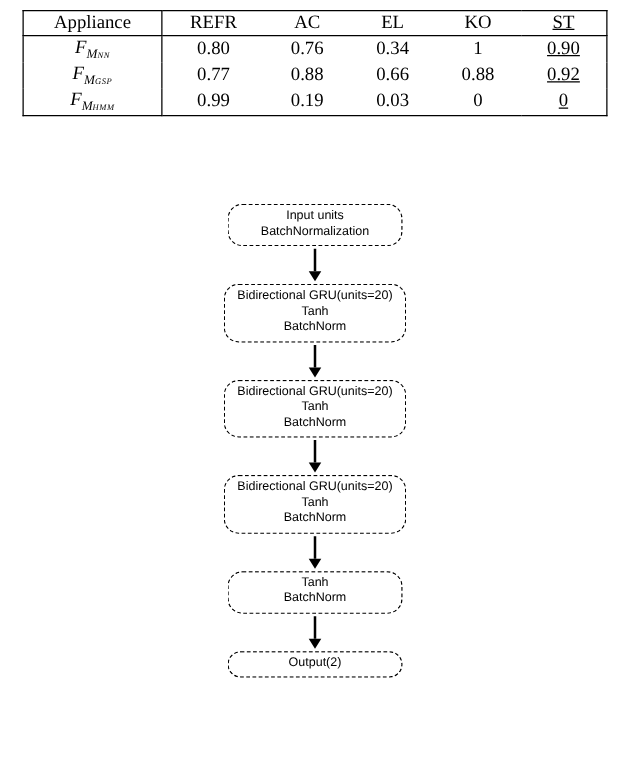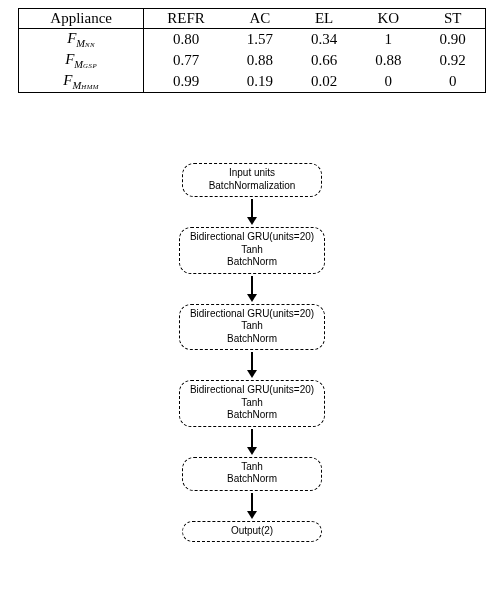--- a/index.html
+++ b/index.html
@@ -18,41 +18,41 @@
     box-sizing: border-box;
   }
 
   
   table.scores {
     border-collapse: collapse;
     width: 100%;
     font-size: 15px;
   }
   table.scores th, table.scores td {
-    padding: 1px 6px;
+    padding: 1px 16px;
     text-align: center;
     font-weight: normal;
   }
   table.scores th.rowhdr,
   table.scores td.rowhdr {
     text-align: center;
     white-space: nowrap;
     font-style: italic;
   }
   table.scores tr.hdr th {
     border-top: 1px solid #000;
     border-bottom: 1px solid #000;
     font-style: normal;
   }
   table.scores tr.hdr th:first-child { border-right: 1px solid #000; font-style: normal;}
   table.scores td:first-child { border-right: 1px solid #000; }
   table.scores th:first-child { border-left: 1px solid #000; }
   table.scores td:first-child { border-left: 1px solid #000; }
   table.scores th:last-child,
-  table.scores td:last-child { border-right: 1px solid #000; }
+  table.scores td:last-child { border-right: 1px solid #000; text-decoration: underline; }
   table.scores tr:last-child td { border-bottom: 1px solid #000; }
   .sub { font-size: 0.7em; vertical-align: sub; font-style: italic;}
   .subsub { font-size: 0.65em; letter-spacing: 0.5px;}
 
   
   .diagram {
     margin-top: 70px;
     display: flex;
     flex-direction: column;
     align-items: center;
@@ -100,21 +100,21 @@
       <th>EL</th>
       <th>KO</th>
       <th>ST</th>
     </tr>
 
     <tr>
       <td class="rowhdr">
         <span>F</span><span class="sub"><span>M</span><span class="subsub">NN</span></span>
       </td>
       <td>0.80</td>
-      <td>1.57</td>
+      <td>0.76</td>
       <td>0.34</td>
       <td>1</td>
       <td>0.90</td>
     </tr>
 
     <tr>
       <td class="rowhdr">
         <span>F</span><span class="sub"><span>M</span><span class="subsub">GSP</span></span>
       </td>
       <td>0.77</td>
@@ -123,21 +123,21 @@
       <td>0.88</td>
       <td>0.92</td>
     </tr>
 
     <tr>
       <td class="rowhdr">
         <span>F</span><span class="sub"><span>M</span><span class="subsub">HMM</span></span>
       </td>
       <td>0.99</td>
       <td>0.19</td>
-      <td>0.02</td>
+      <td>0.03</td>
       <td>0</td>
       <td>0</td>
     </tr>
   </tbody>
     </table>
 
   <div class="diagram">
 
     <div class="node">
       <div>Input units</div>

